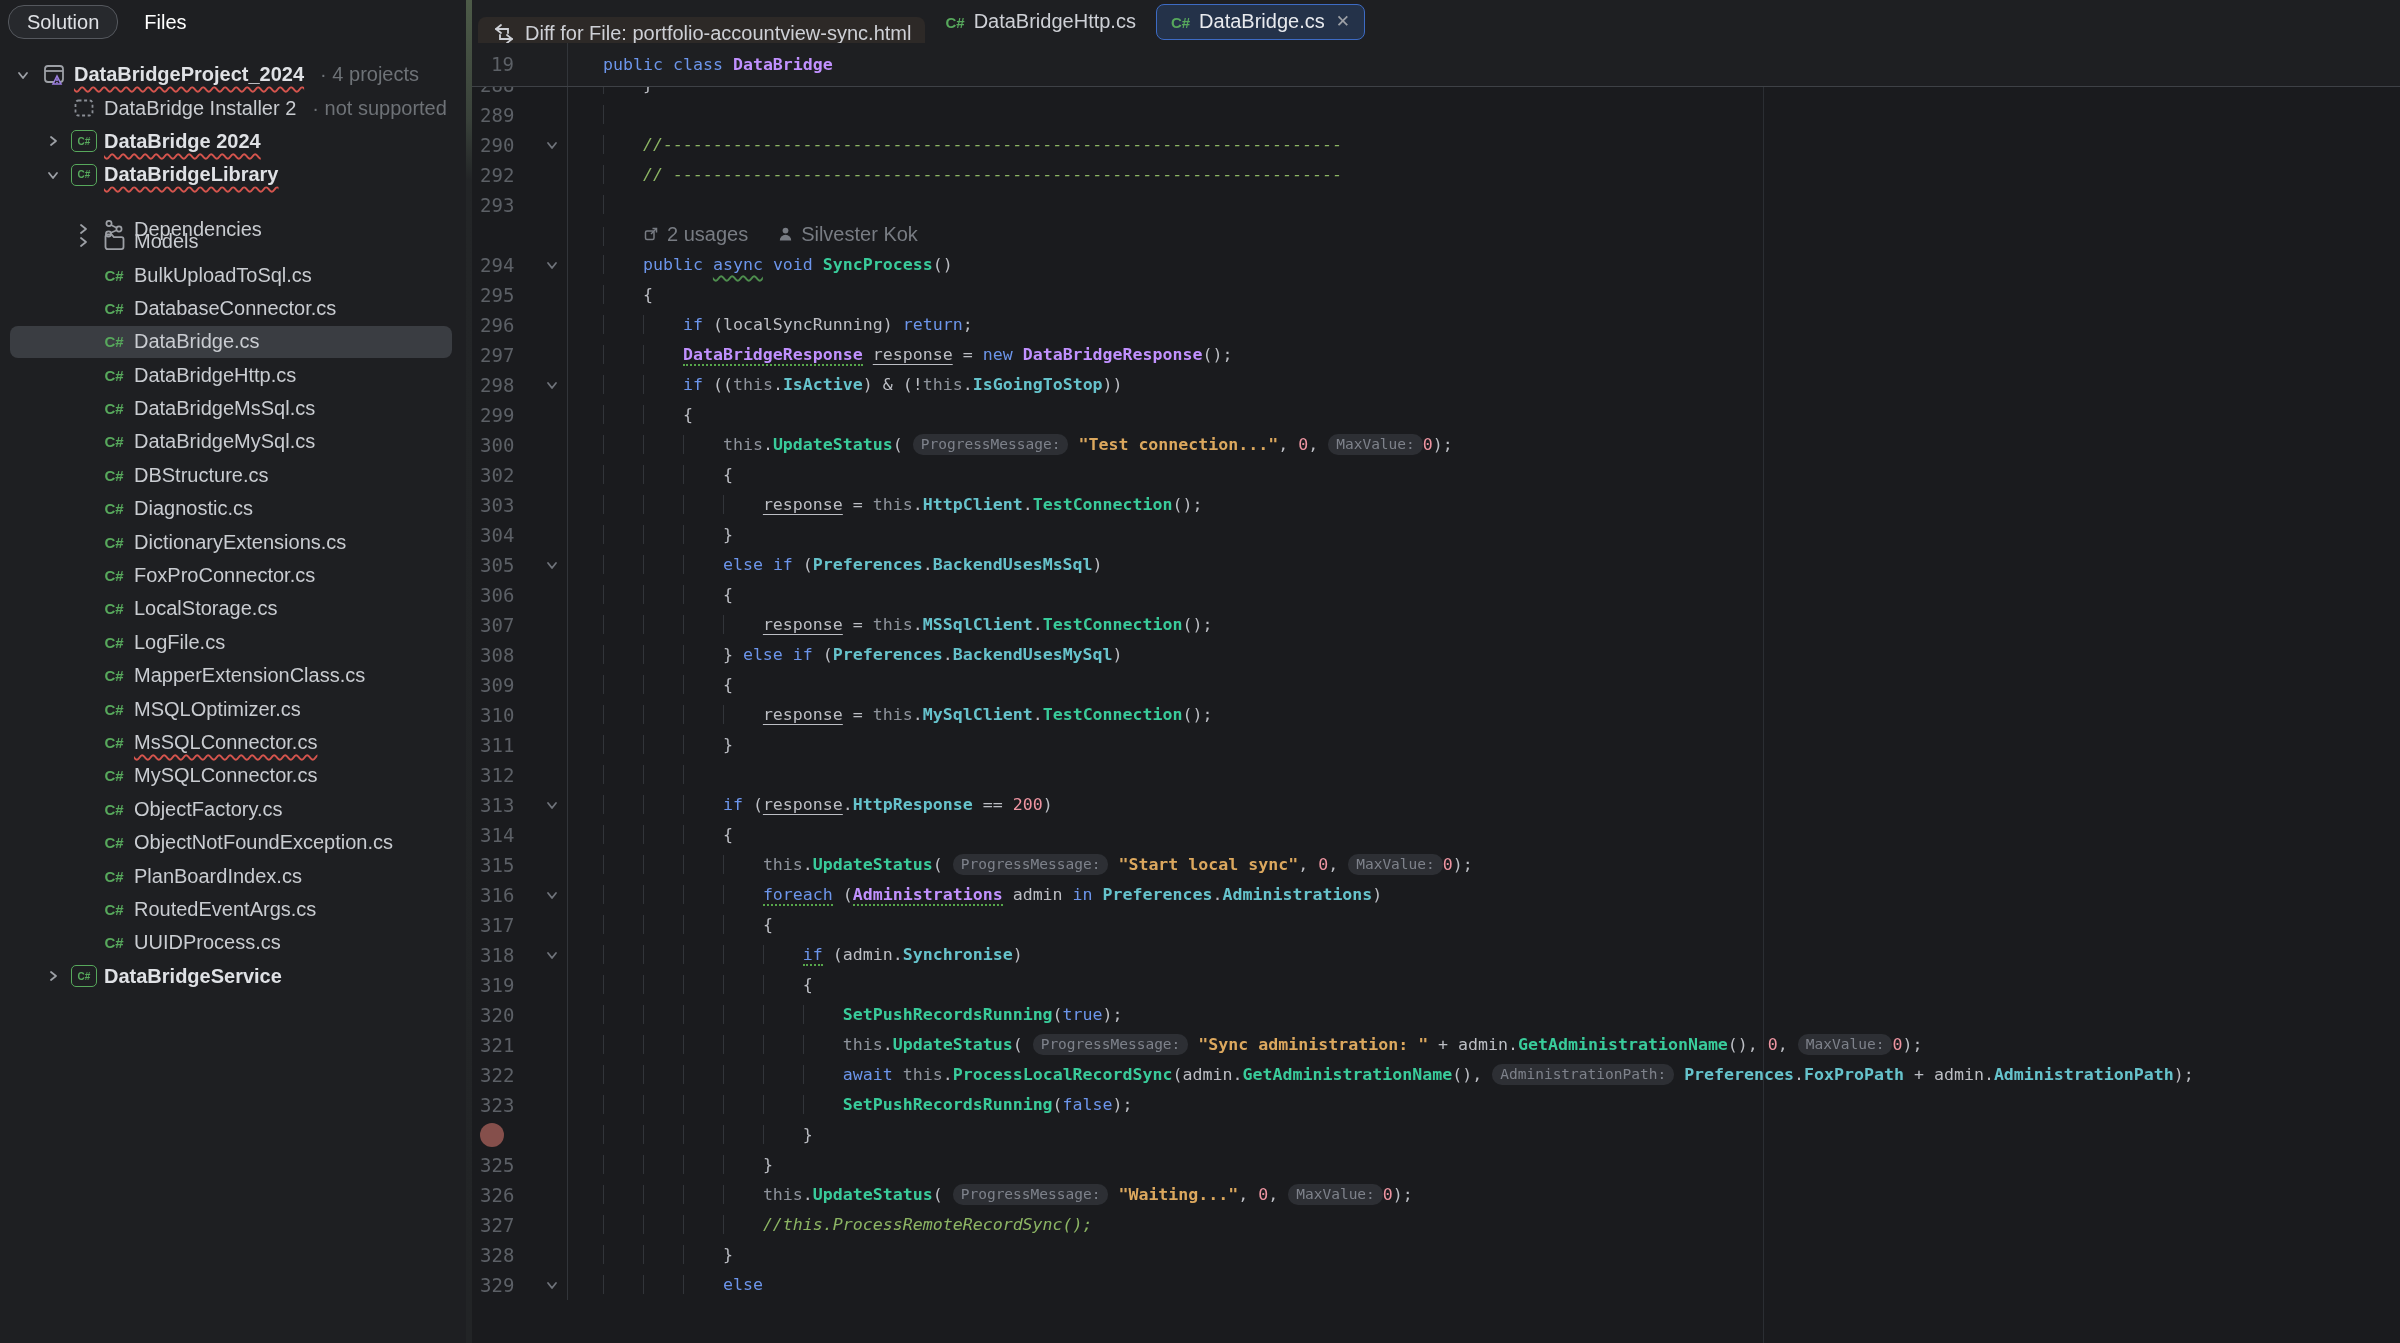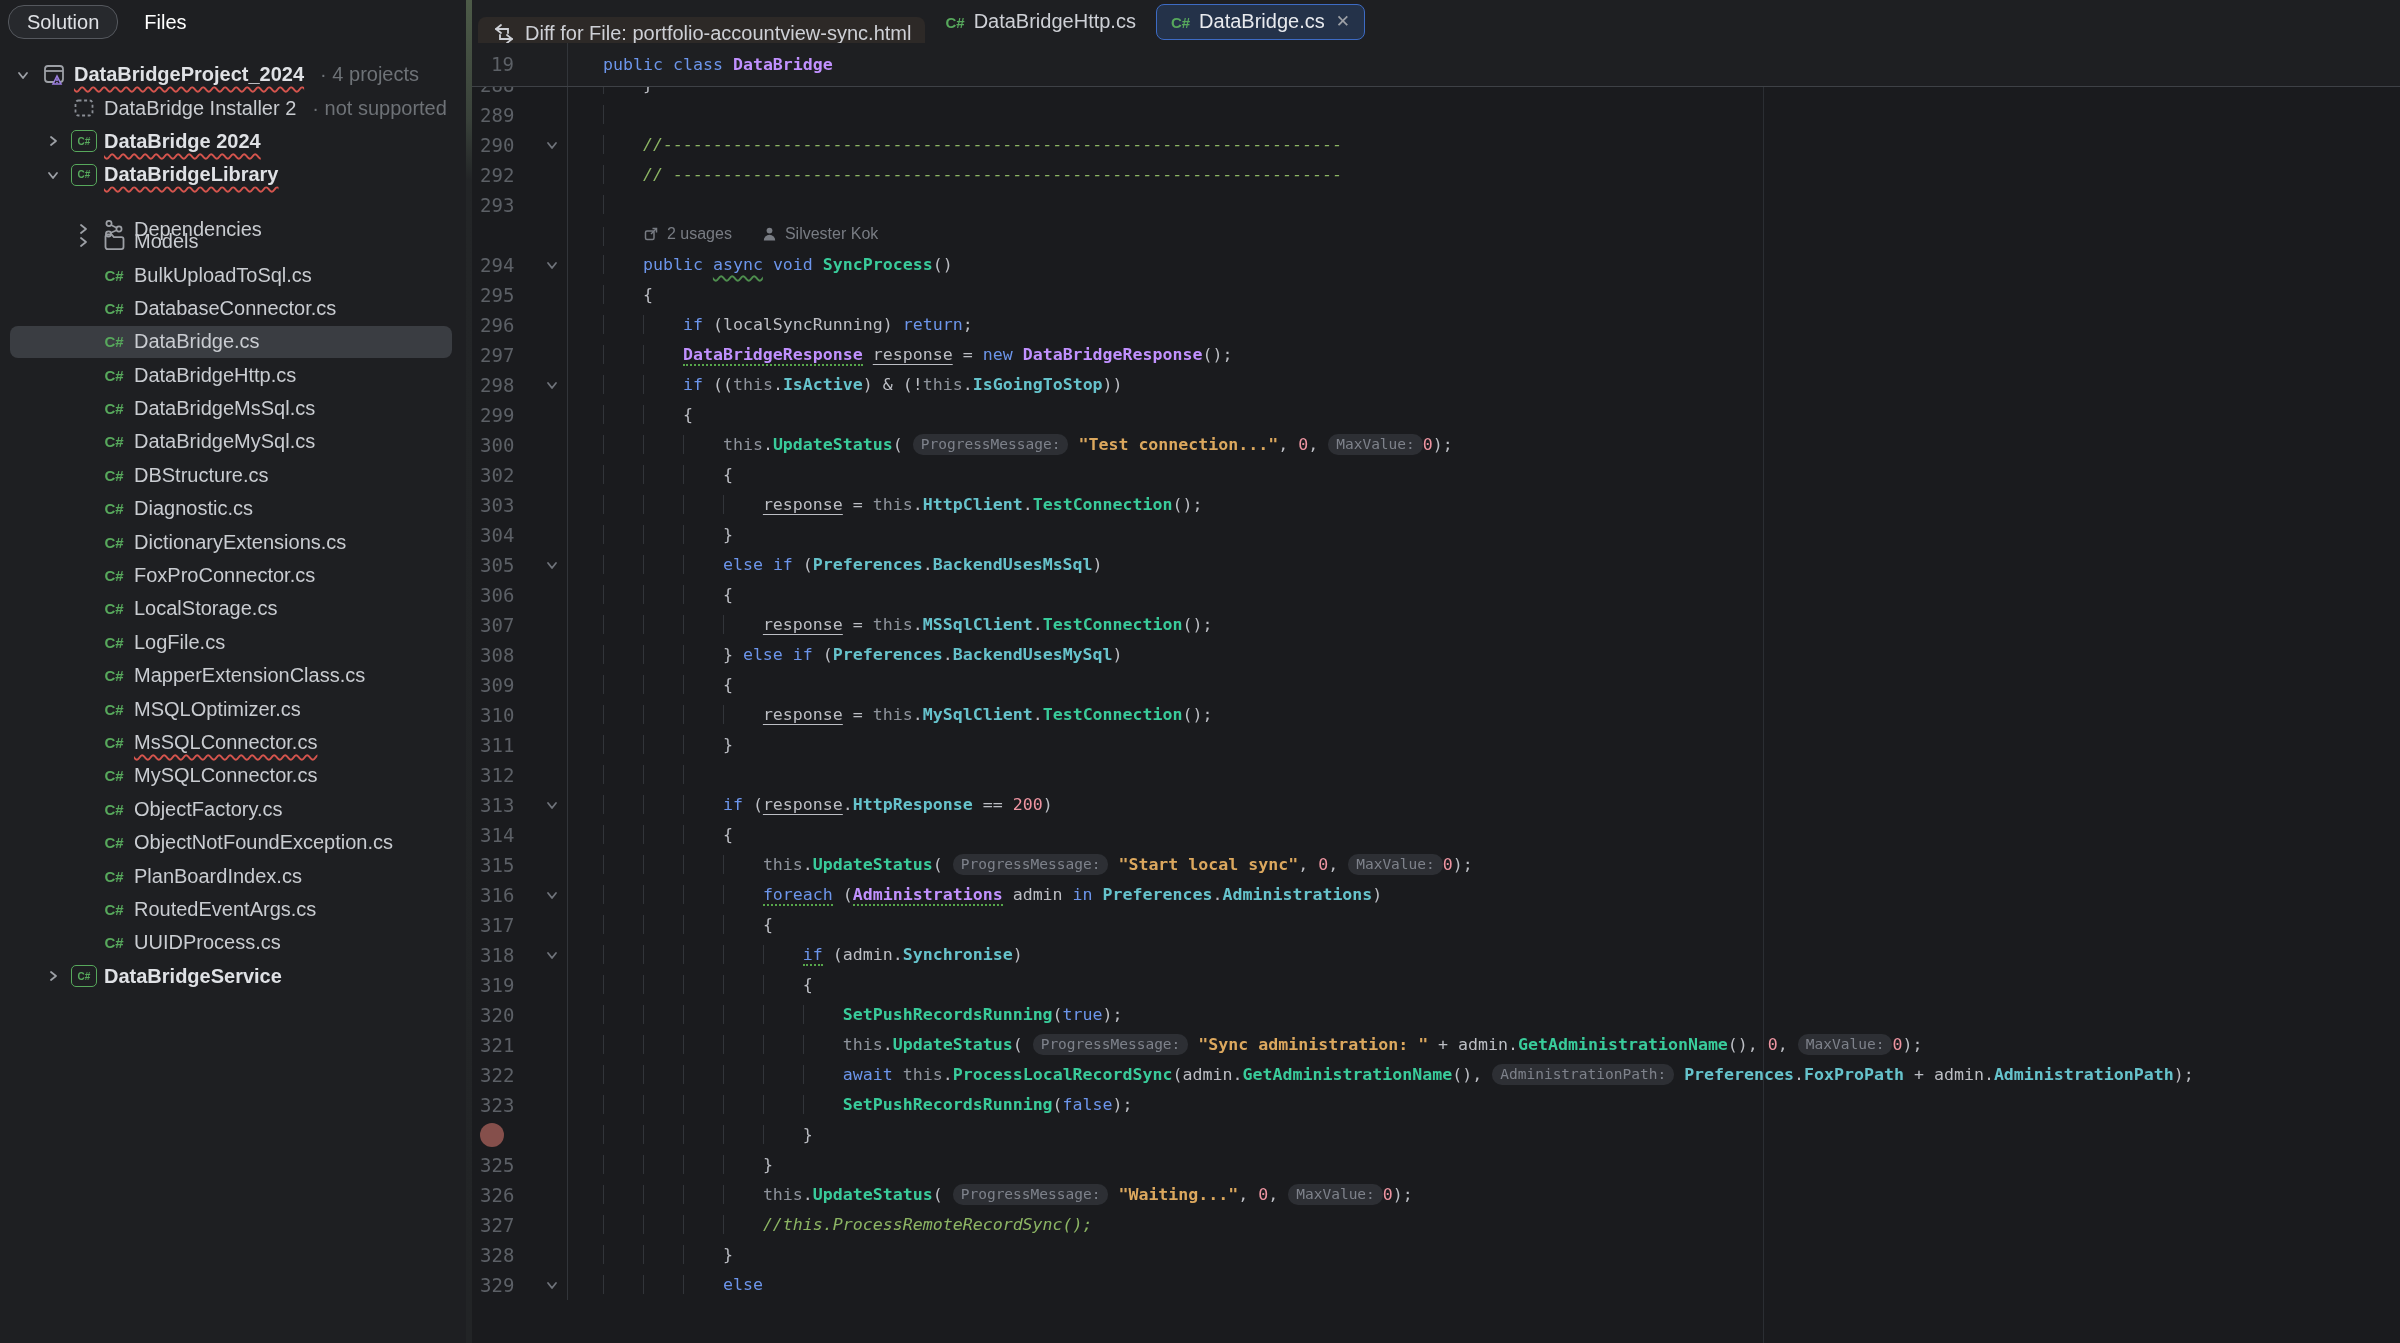--- a/index.html
+++ b/index.html
@@ -67,21 +67,21 @@
   .tk-pun{color:#BCBEC4;}
   .tk-u{color:#BCBEC4;text-decoration:underline;text-underline-offset:4px;}
   .tk-ka{color:#6C95EB;text-decoration:underline wavy #4E8F4E 1.5px;text-underline-offset:5px;}
   .tk-kd{color:#6C95EB;border-bottom:2px dotted #57A64A;}
   .tk-cd{color:#C191FF;font-weight:bold;border-bottom:2px dotted #57A64A;}
   .tk-h{display:inline-block;background:#2D2F34;color:#7E828B;border-radius:10px;padding:0 8px;
         font-size:14.5px;line-height:21px;position:relative;top:-1px;font-weight:normal;}
 
   
   .annwrap{display:inline-flex;align-items:center;gap:8px;font-family:"Liberation Sans",sans-serif;
-           font-size:16px;color:#787C83;white-space:nowrap;}
+           font-size:20px;color:#787C83;white-space:nowrap;}
   .annwrap .gap{width:14px;}
 
   
   #sticky{position:absolute;left:0;top:0;right:0;height:43px;background:#1E1F22;
           border-bottom:1px solid #3E4146;display:flex;align-items:center;z-index:5;}
   #sticky .gut{height:43px;border-right:1px solid #32353A;}
   #sticky .num{height:43px;line-height:43px;}
   #sticky .codecell{line-height:43px;}
 
   svg{display:block;}

